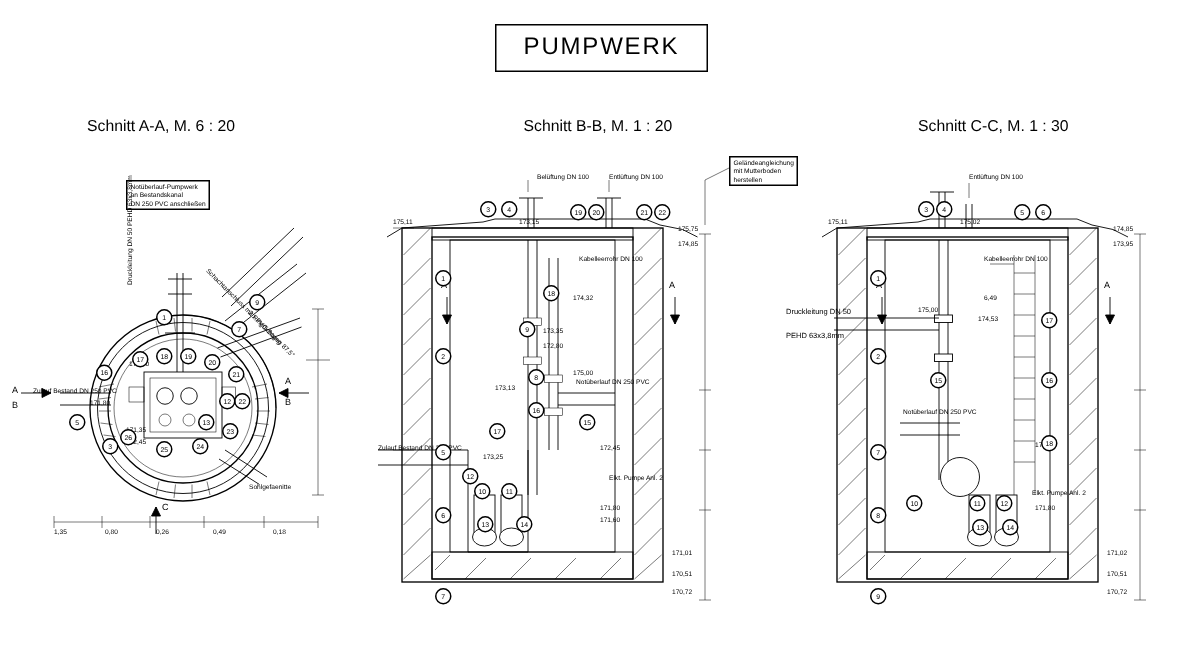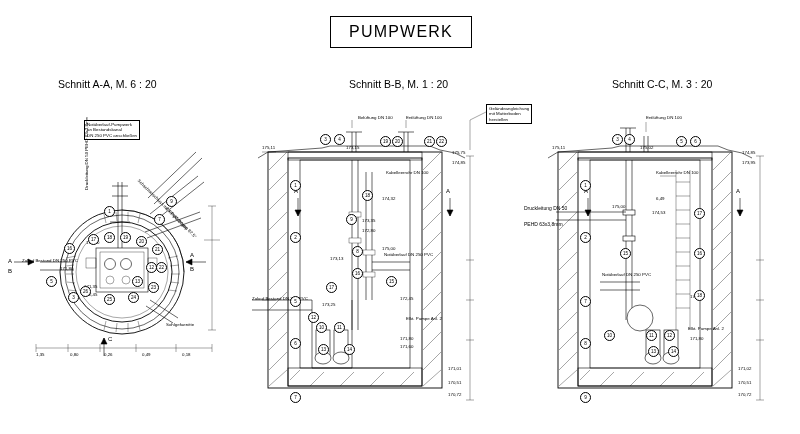--- a/index.html
+++ b/index.html
@@ -27,21 +27,21 @@
 </style>
 </head>
 <body>
 
 <div class="title-box">
   <span>PUMPWERK</span>
 </div>
 
 <div class="sec-title" style="left:58px;top:78px;">Schnitt A-A, M. 6 : 20</div>
 <div class="sec-title" style="left:322px;top:78px;margin-left:27px;">Schnitt B-B, M. 1 : 20</div>
-<div class="sec-title" style="left:612px;top:78px;">Schnitt C-C, M. 3 : 20</div>
+<div class="sec-title" style="left:612px;top:78px;">Schnitt C-C, M. 1 : 30</div>
 
 <svg width="800" height="434">
 
   <g>
 
     <circle cx="122" cy="272" r="62" class="ln w08" fill="#ffffff"></circle>
     <circle cx="122" cy="272" r="57" class="ln w05" fill="#f6f6f6"></circle>
     <circle cx="122" cy="272" r="50" class="ln w08" fill="#ffffff"></circle>
     <circle cx="122" cy="272" r="46" class="ln w03" fill="#ffffff"></circle>
 

